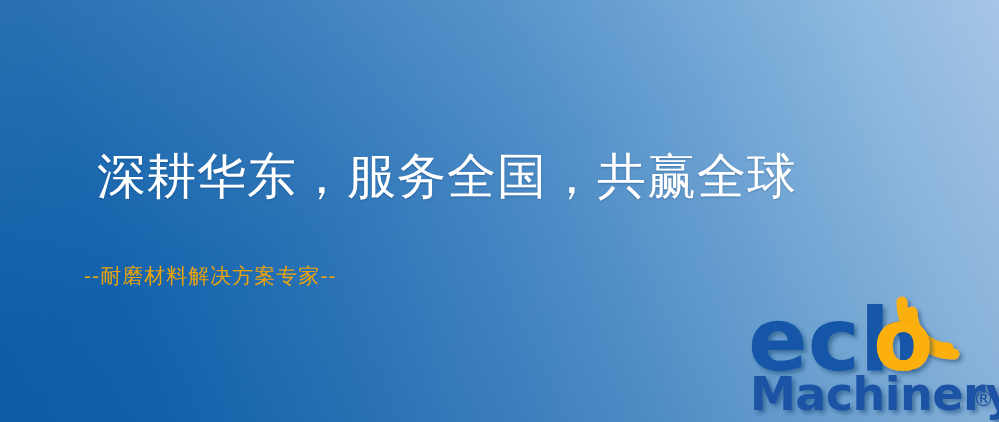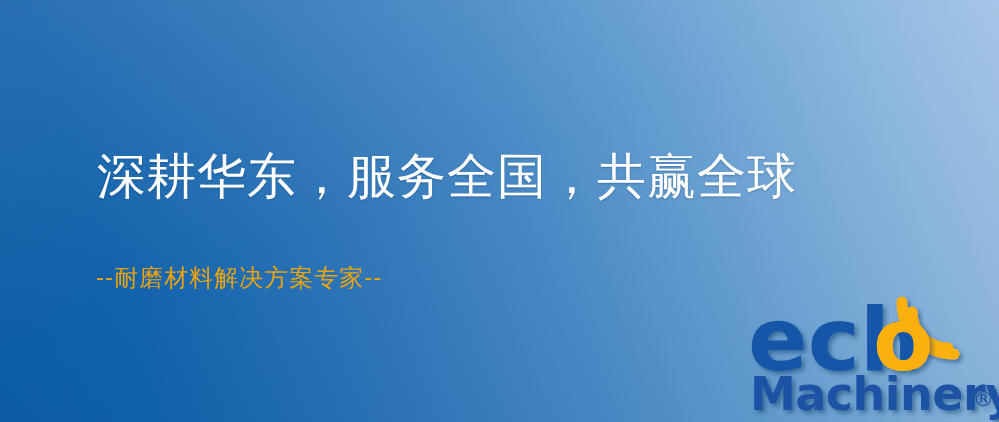--- a/index.html
+++ b/index.html
@@ -45,24 +45,24 @@
     line-height: 1;
     letter-spacing: 1px;
     color: #ffffff;
     white-space: nowrap;
     text-shadow: 0 1px 2px rgba(0,35,80,0.28);
     z-index: 3;
   }
 
   .subtitle {
     position: absolute;
-    left: 96px;
+    left: 84px;
     top: 266px;
     font-family: "DejaVu Serif", "Liberation Serif", serif;
-    font-size: 24px;
+    font-size: 21px;
     line-height: 1;
     letter-spacing: 1px;
     color: #eda40c;
     white-space: nowrap;
     z-index: 3;
   }
 
   
   .logo {
     position: absolute;

